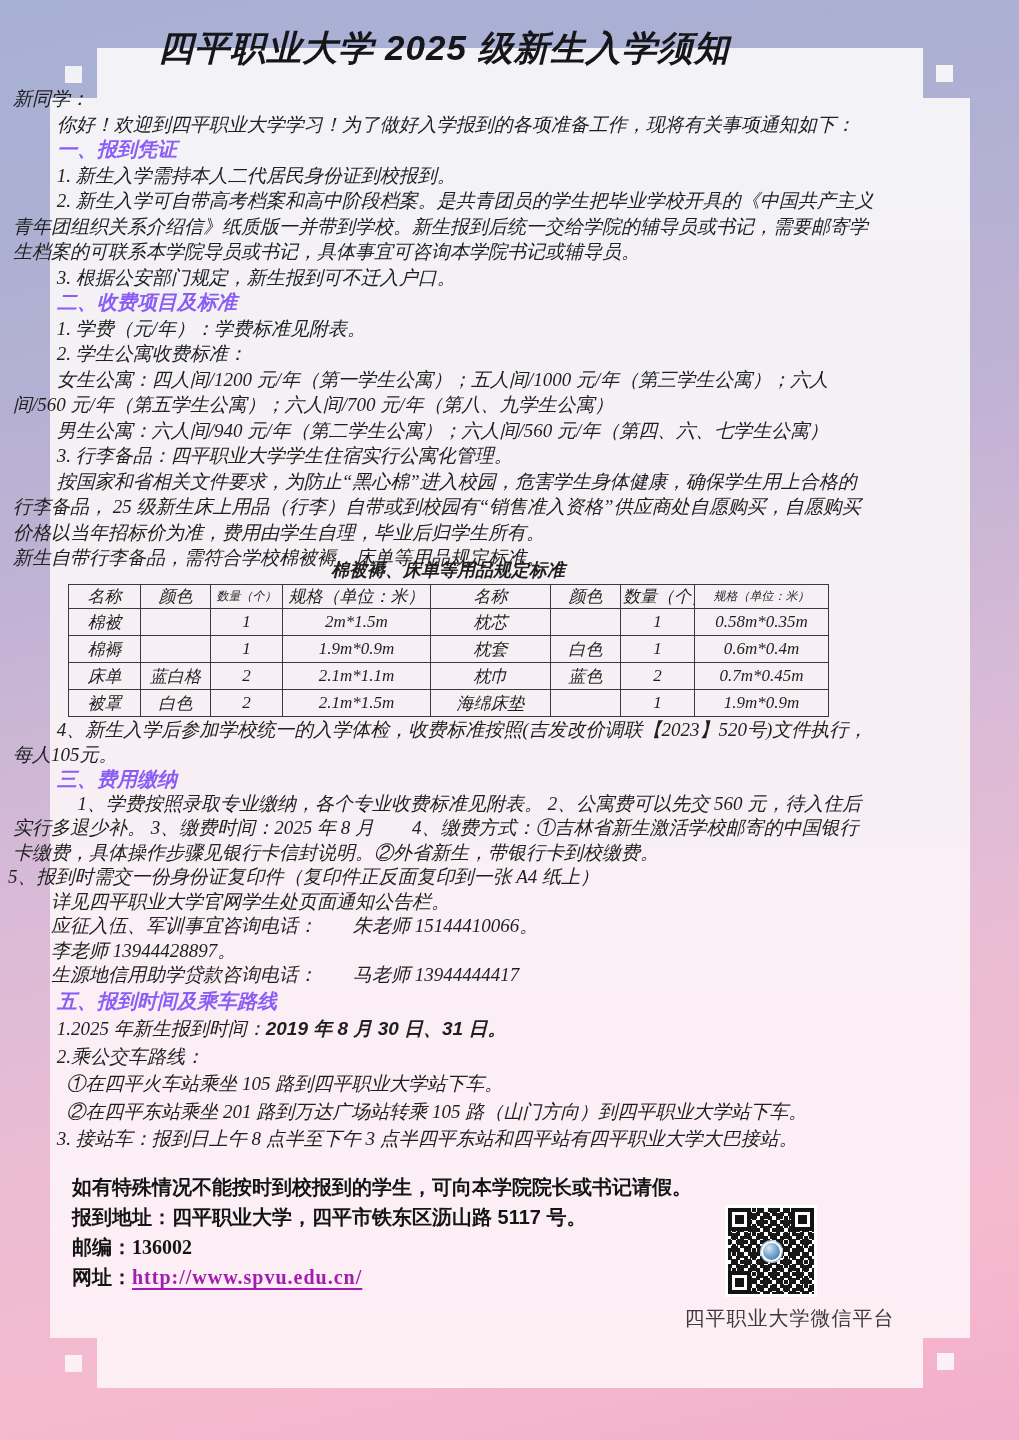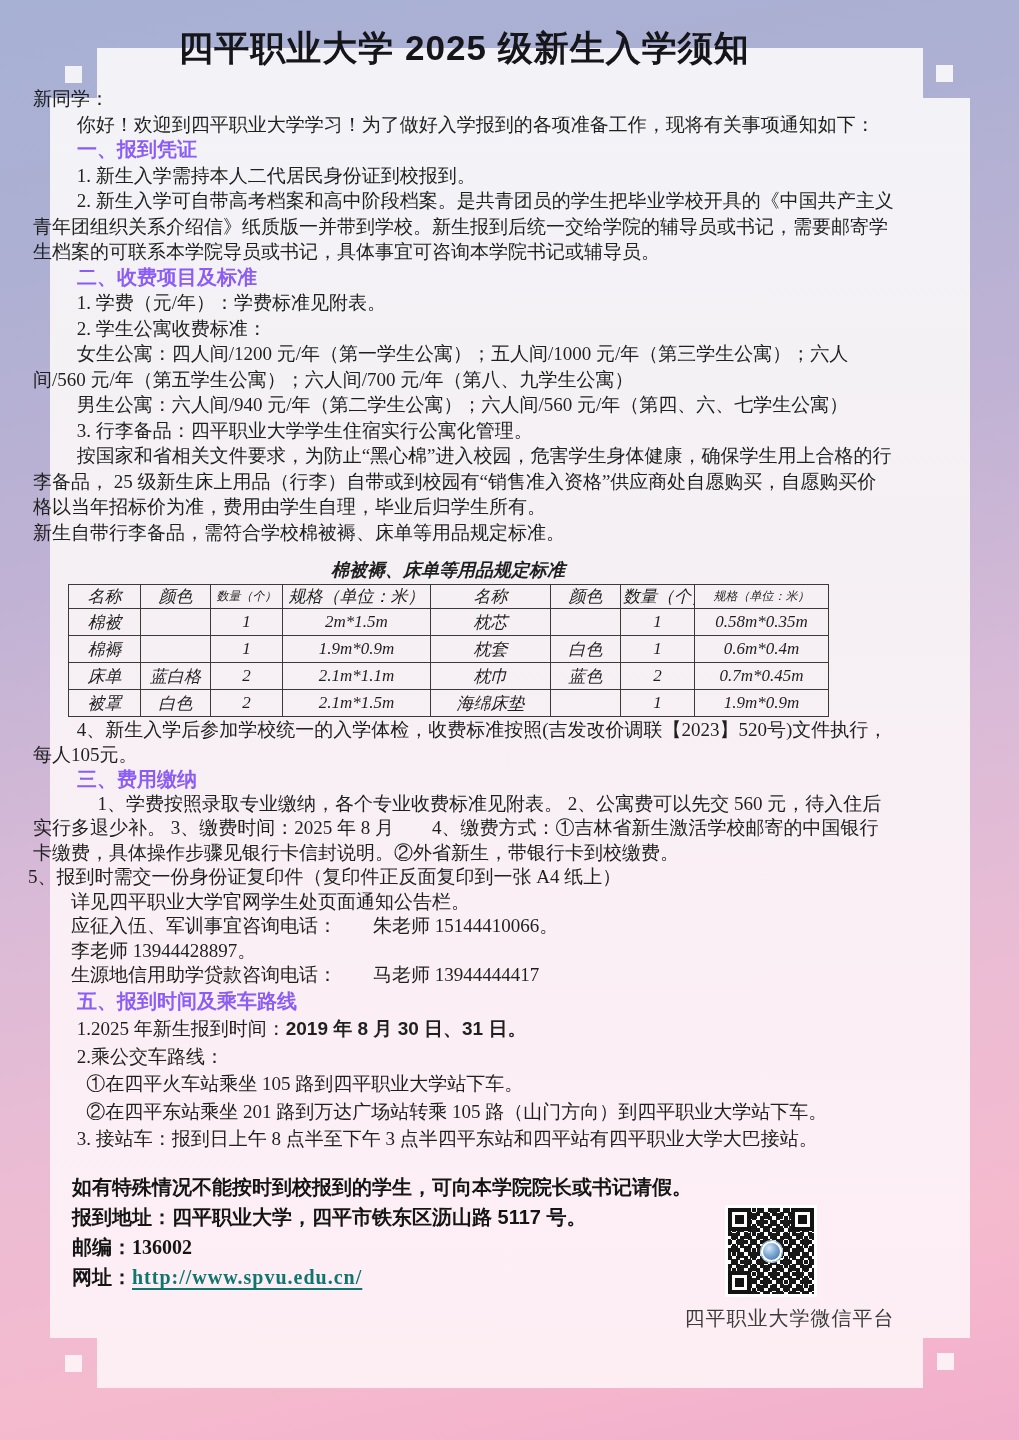--- a/index.html
+++ b/index.html
@@ -19,21 +19,21 @@
                       920px 1290px, 873px 1290px, 873px 1340px,
                       47px 1340px, 47px 1290px, 0 1290px,
                       0 50px, 47px 50px);
   }
   .deco { position:absolute; width:17px; height:17px; }
   .deco.tl { left:65px;  top:66px;   background:#f2f2f6; }
   .deco.tr { left:936px; top:65px;   background:#f4f3f7; }
   .deco.br { left:937px; top:1353px; background:#fdf0f5; }
   .deco.bl { left:65px;  top:1355px; background:#fdf0f5; }
 
-  .stack { position:absolute; left:33px; width:862px; }
+  .stack { position:absolute; left:13px; width:862px;font-style:italic; }
   .stack-a { top:24px; }
   .stack-a p { font-size:19px; line-height:25.5px; }
   .stack-b { top:718px; }
   .stack-b p { font-size:19px; line-height:24.5px; }
 
   .doc-title {
     font-family:"Liberation Sans","DejaVu Sans",sans-serif;
     font-weight:700; font-size:35px; text-align:center;
     line-height:48px; letter-spacing:1px; color:#16161a;
     margin-bottom:14px;
@@ -75,21 +75,21 @@
   
   .footer-block {
     position:absolute; left:72px; top:1172px;
     font-family:"Liberation Sans","DejaVu Sans",sans-serif;
     font-weight:700; font-size:20px; color:#141414;
   }
   .footer-block .frow { line-height:30px; }
   .num { font-family:"Liberation Serif","DejaVu Serif",serif; font-weight:700; }
   a.site-link {
     font-family:"Liberation Serif","DejaVu Serif",serif;
-    color:#0f766e; font-weight:700; letter-spacing:1px;
+    color:#a21caf; font-weight:700; letter-spacing:1px;
     text-decoration:underline; text-underline-offset:4px;
   }
 
   
   .qr {
     position:absolute; left:725px; top:1205px; width:92px; height:92px;
     background:#fff; padding:3px;
   }
   .qr-pattern {
     position:absolute; inset:3px;
@@ -119,20 +119,21 @@
 <div class="deco br"></div>
 <div class="deco bl"></div>
 
 <div class="stack stack-a">
   <div class="doc-title">四平职业大学 2025 级新生入学须知</div>
   <p>新同学：</p>
   <p class="ind">你好！欢迎到四平职业大学学习！为了做好入学报到的各项准备工作，现将有关事项通知如下：</p>
   <h2>一、报到凭证</h2>
   <p class="ind">1. 新生入学需持本人二代居民身份证到校报到。</p>
   <p class="ind">2. 新生入学可自带高考档案和高中阶段档案。是共青团员的学生把毕业学校开具的《中国共产主义青年团组织关系介绍信》纸质版一并带到学校。新生报到后统一交给学院的辅导员或书记，需要邮寄学生档案的可联系本学院导员或书记，具体事宜可咨询本学院书记或辅导员。</p>
+  <p class="ind">3. 根据公安部门规定，新生报到可不迁入户口。</p>
   <h2>二、收费项目及标准</h2>
   <p class="ind">1. 学费（元/年）：学费标准见附表。</p>
   <p class="ind">2. 学生公寓收费标准：</p>
   <p class="ind">女生公寓：四人间/1200 元/年（第一学生公寓）；五人间/1000 元/年（第三学生公寓）；六人间/560 元/年（第五学生公寓）；六人间/700 元/年（第八、九学生公寓）</p>
   <p class="ind">男生公寓：六人间/940 元/年（第二学生公寓）；六人间/560 元/年（第四、六、七学生公寓）</p>
   <p class="ind">3. 行李备品：四平职业大学学生住宿实行公寓化管理。</p>
   <p class="ind">按国家和省相关文件要求，为防止“黑心棉”进入校园，危害学生身体健康，确保学生用上合格的行李备品， 25 级新生床上用品（行李）自带或到校园有“销售准入资格”供应商处自愿购买，自愿购买价格以当年招标价为准，费用由学生自理，毕业后归学生所有。</p>
   <p>新生自带行李备品，需符合学校棉被褥、床单等用品规定标准。</p>
 </div>
 

